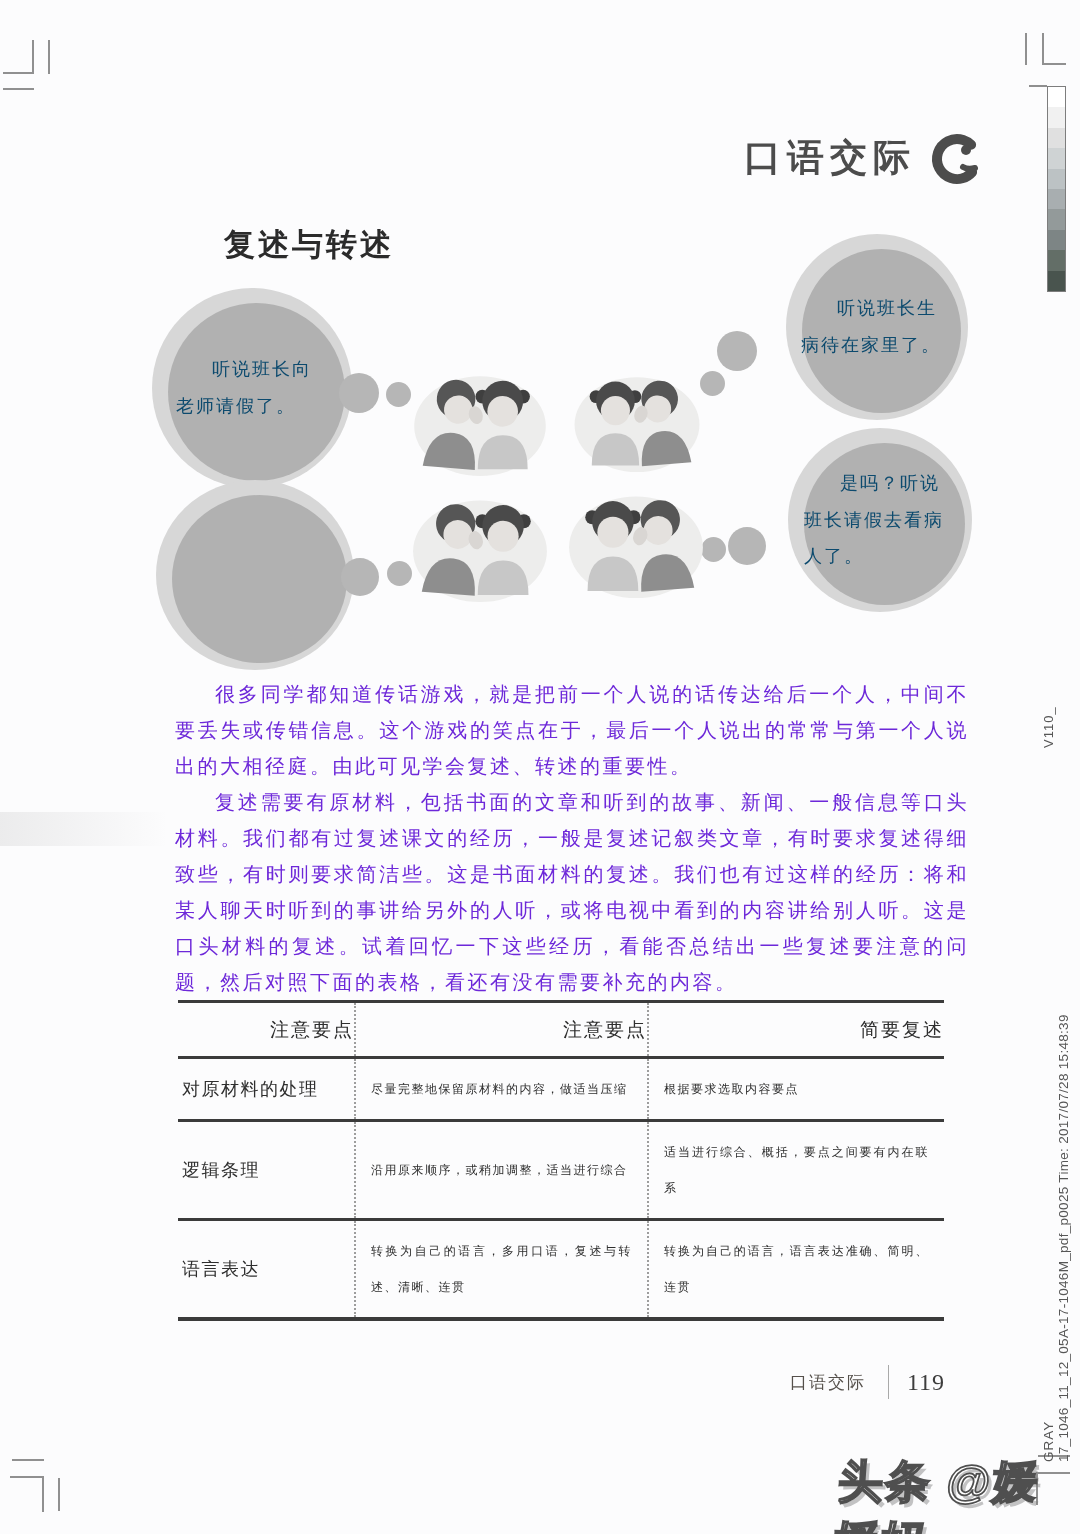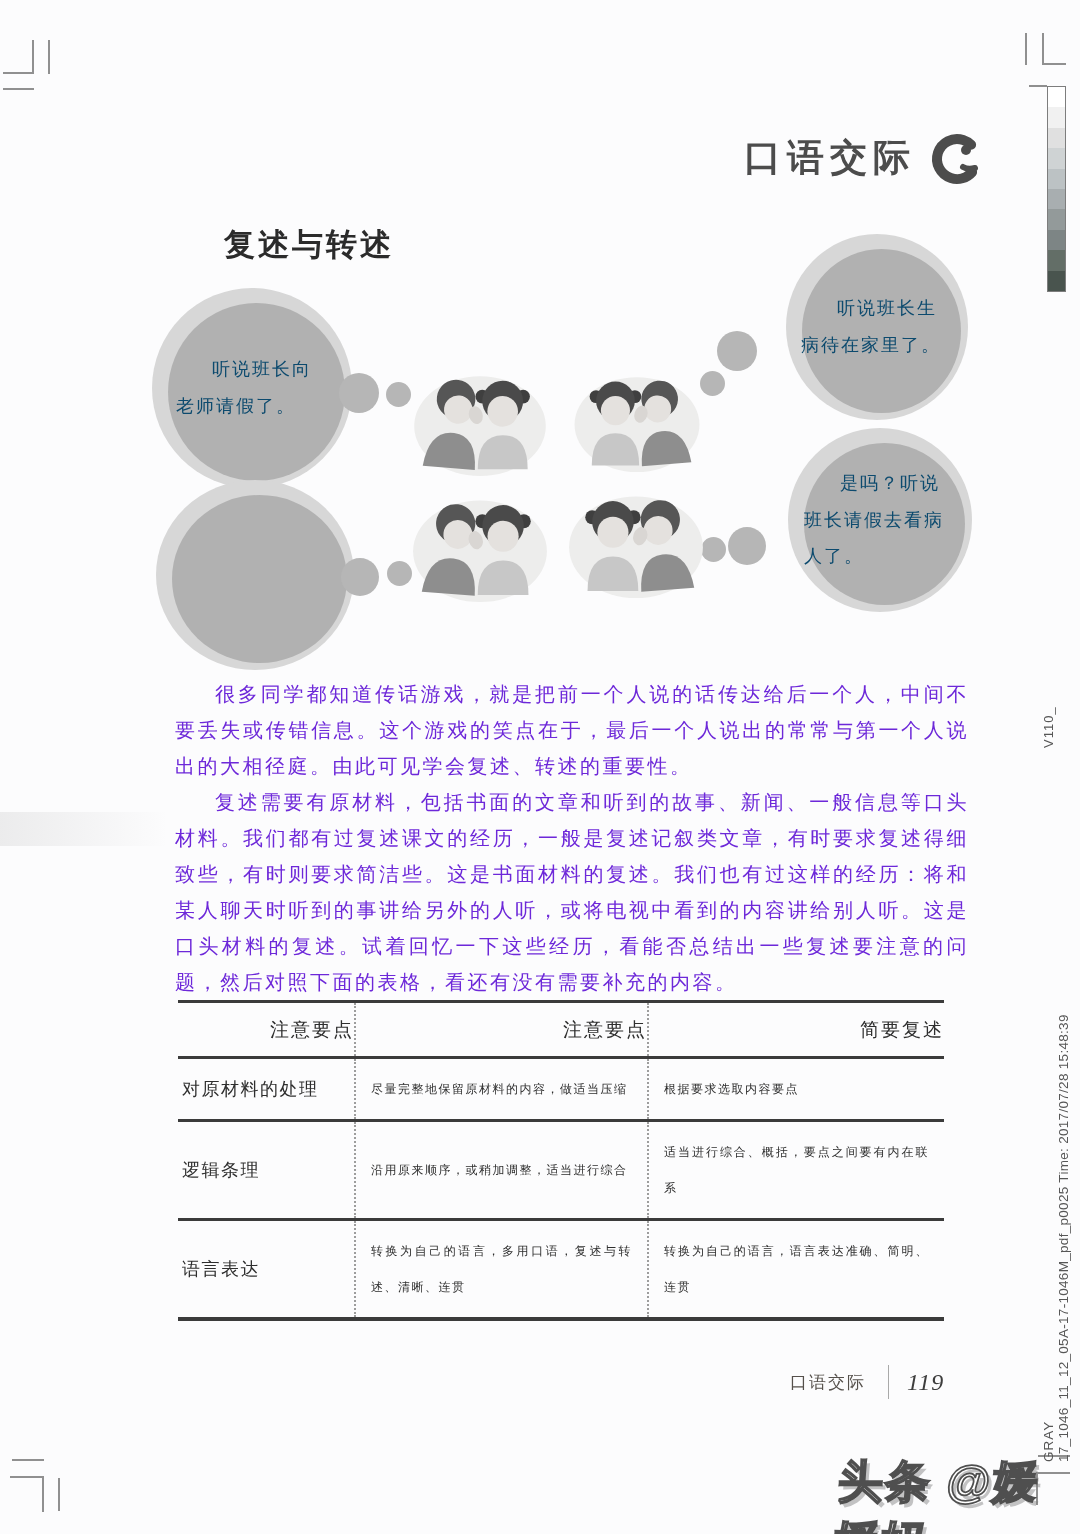--- a/index.html
+++ b/index.html
@@ -48,21 +48,21 @@
   table.rt td { font-size:12px; letter-spacing:1.5px; line-height:36px;
     padding:12px 15px; text-align:justify; vertical-align:middle; }
   table.rt td.c1 { font-size:18px; padding:12px 4px; }
   table.rt tbody tr + tr td { border-top:3px solid #3b3b3b; }
   table.rt th + th, table.rt td + td { border-left:2px dotted #9d9d9d; }
   
   .footer { position:absolute; left:790px; top:1362px; display:flex;
     align-items:center; height:40px; }
   .footer-label { font-size:17px; letter-spacing:2px; color:#55504b; }
   .footer-divider { width:1px; height:34px; background:#a9a9a9; margin:0 18px 0 22px; }
-  .footer-page { font-size:24px; color:#3d3d3d; letter-spacing:1px;font-style:italic; }
+  .footer-page { font-size:24px; color:#3d3d3d; letter-spacing:1px; }
   
   .rot { position:absolute; transform:rotate(-90deg); transform-origin:0 0;
     white-space:nowrap; font-family:"Liberation Sans", sans-serif; color:#565656; }
   .version-code { left:1041px; top:748px; font-size:13px; letter-spacing:1px; }
   .print-info { left:1056px; top:1462px; font-size:13.5px; letter-spacing:0.3px; }
   .color-mode { left:1041px; top:1462px; font-size:13.5px; letter-spacing:1px; }
   
   .smudge { position:absolute; left:0; top:812px; width:168px; height:34px;
     background:linear-gradient(to right, rgba(90,90,90,0.10), rgba(90,90,90,0)); }
   

